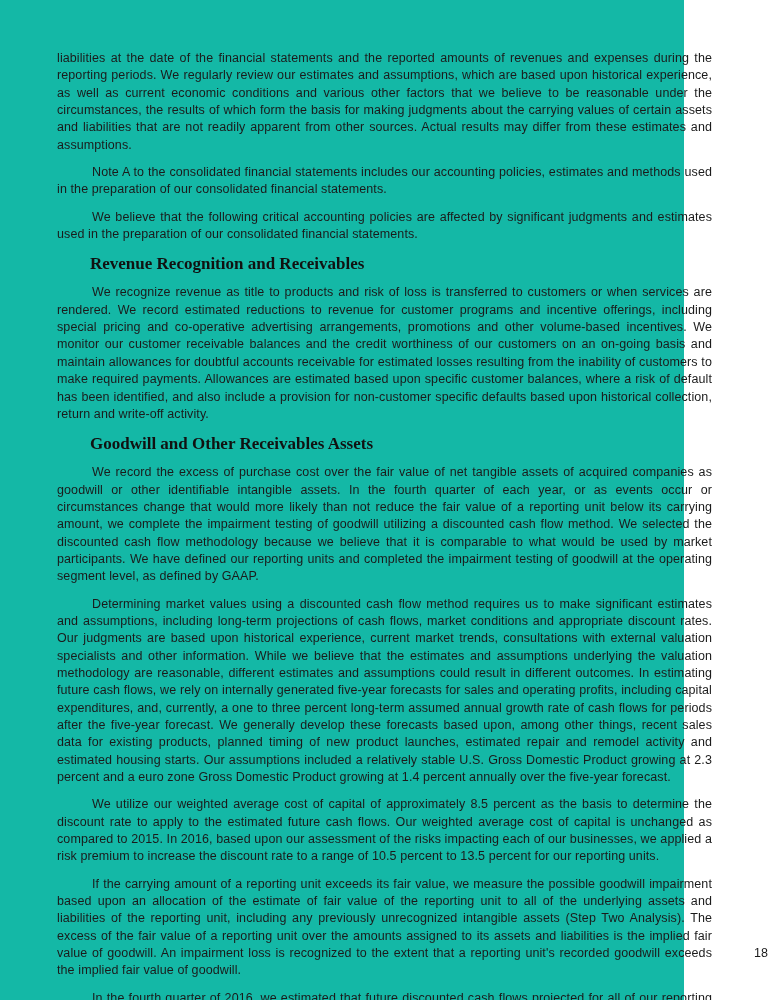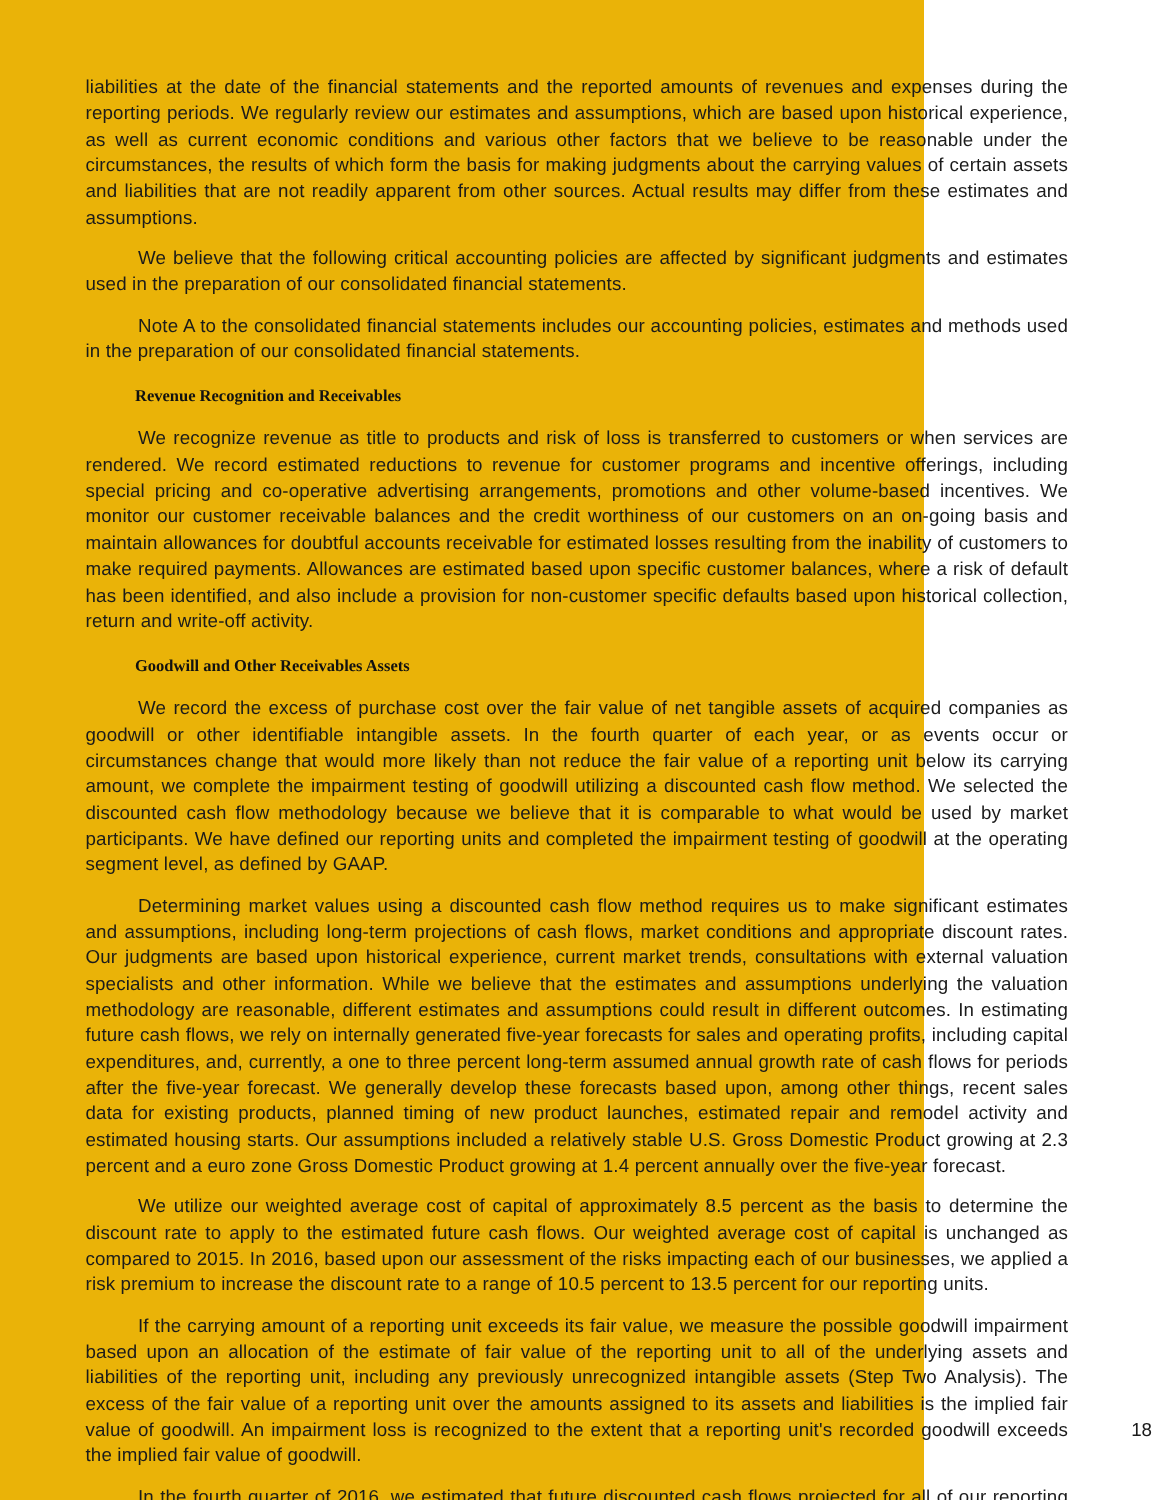--- a/index.html
+++ b/index.html
@@ -11,44 +11,44 @@
     width: 768px;
     height: 1000px;
     position: relative;
     font-family: "Liberation Sans", sans-serif;
     color: #1b1b1b;
   }
   .page {
     position: absolute;
     top: 0;
     left: 0;
-    width: 616px;
+    width: 684px;
     height: 1000px;
-    background: #eab308;
+    background: #14b8a6;
   }
   .content {
     position: absolute;
     top: 50px;
     left: 57px;
     width: 655px;
   }
   p.body-para {
     font-size: 12.5px;
     line-height: 17.35px;
     text-align: justify;
     margin: 0 0 10px 0;
     letter-spacing: 0.1px;
   }
   p.body-para.indent {
     text-indent: 35px;
   }
   h3.section-heading {
     font-family: "Liberation Serif", serif;
     font-weight: bold;
-    font-size: 11px;
+    font-size: 17px;
     line-height: 16px;
     margin: 13px 0 12px 33px;
     color: #111111;
   }
   .page-number {
     position: absolute;
     top: 946px;
     left: 0;
     width: 768px;
     text-align: right;
@@ -56,23 +56,23 @@
     color: #1b1b1b;
   }
 </style>
 </head>
 <body>
 
 <div class="page">
   <div class="content">
     <p class="body-para">liabilities at the date of the financial statements and the reported amounts of revenues and expenses during the reporting periods. We regularly review our estimates and assumptions, which are based upon historical experience, as well as current economic conditions and various other factors that we believe to be reasonable under the circumstances, the results of which form the basis for making judgments about the carrying values of certain assets and liabilities that are not readily apparent from other sources. Actual results may differ from these estimates and assumptions.</p>
 
+    <p class="body-para indent">Note A to the consolidated financial statements includes our accounting policies, estimates and methods used in the preparation of our consolidated financial statements.</p>
+
     <p class="body-para indent">We believe that the following critical accounting policies are affected by significant judgments and estimates used in the preparation of our consolidated financial statements.</p>
-
-    <p class="body-para indent">Note A to the consolidated financial statements includes our accounting policies, estimates and methods used in the preparation of our consolidated financial statements.</p>
 
     <h3 class="section-heading">Revenue Recognition and Receivables</h3>
 
     <p class="body-para indent">We recognize revenue as title to products and risk of loss is transferred to customers or when services are rendered. We record estimated reductions to revenue for customer programs and incentive offerings, including special pricing and co-operative advertising arrangements, promotions and other volume-based incentives. We monitor our customer receivable balances and the credit worthiness of our customers on an on-going basis and maintain allowances for doubtful accounts receivable for estimated losses resulting from the inability of customers to make required payments. Allowances are estimated based upon specific customer balances, where a risk of default has been identified, and also include a provision for non-customer specific defaults based upon historical collection, return and write-off activity.</p>
 
     <h3 class="section-heading">Goodwill and Other Receivables Assets</h3>
 
     <p class="body-para indent">We record the excess of purchase cost over the fair value of net tangible assets of acquired companies as goodwill or other identifiable intangible assets. In the fourth quarter of each year, or as events occur or circumstances change that would more likely than not reduce the fair value of a reporting unit below its carrying amount, we complete the impairment testing of goodwill utilizing a discounted cash flow method. We selected the discounted cash flow methodology because we believe that it is comparable to what would be used by market participants. We have defined our reporting units and completed the impairment testing of goodwill at the operating segment level, as defined by GAAP.</p>
 
     <p class="body-para indent">Determining market values using a discounted cash flow method requires us to make significant estimates and assumptions, including long-term projections of cash flows, market conditions and appropriate discount rates. Our judgments are based upon historical experience, current market trends, consultations with external valuation specialists and other information. While we believe that the estimates and assumptions underlying the valuation methodology are reasonable, different estimates and assumptions could result in different outcomes. In estimating future cash flows, we rely on internally generated five-year forecasts for sales and operating profits, including capital expenditures, and, currently, a one to three percent long-term assumed annual growth rate of cash flows for periods after the five-year forecast. We generally develop these forecasts based upon, among other things, recent sales data for existing products, planned timing of new product launches, estimated repair and remodel activity and estimated housing starts. Our assumptions included a relatively stable U.S. Gross Domestic Product growing at 2.3 percent and a euro zone Gross Domestic Product growing at 1.4 percent annually over the five-year forecast.</p>

